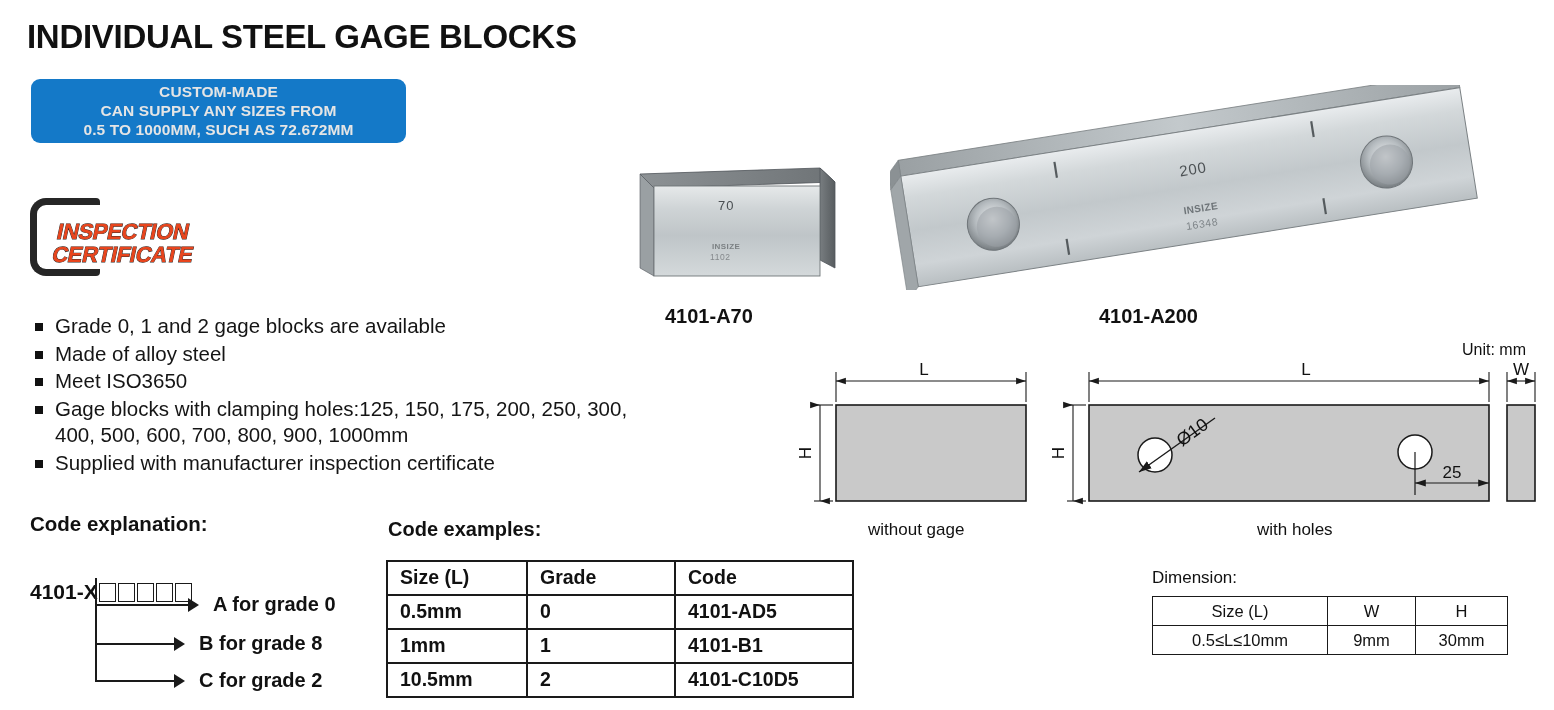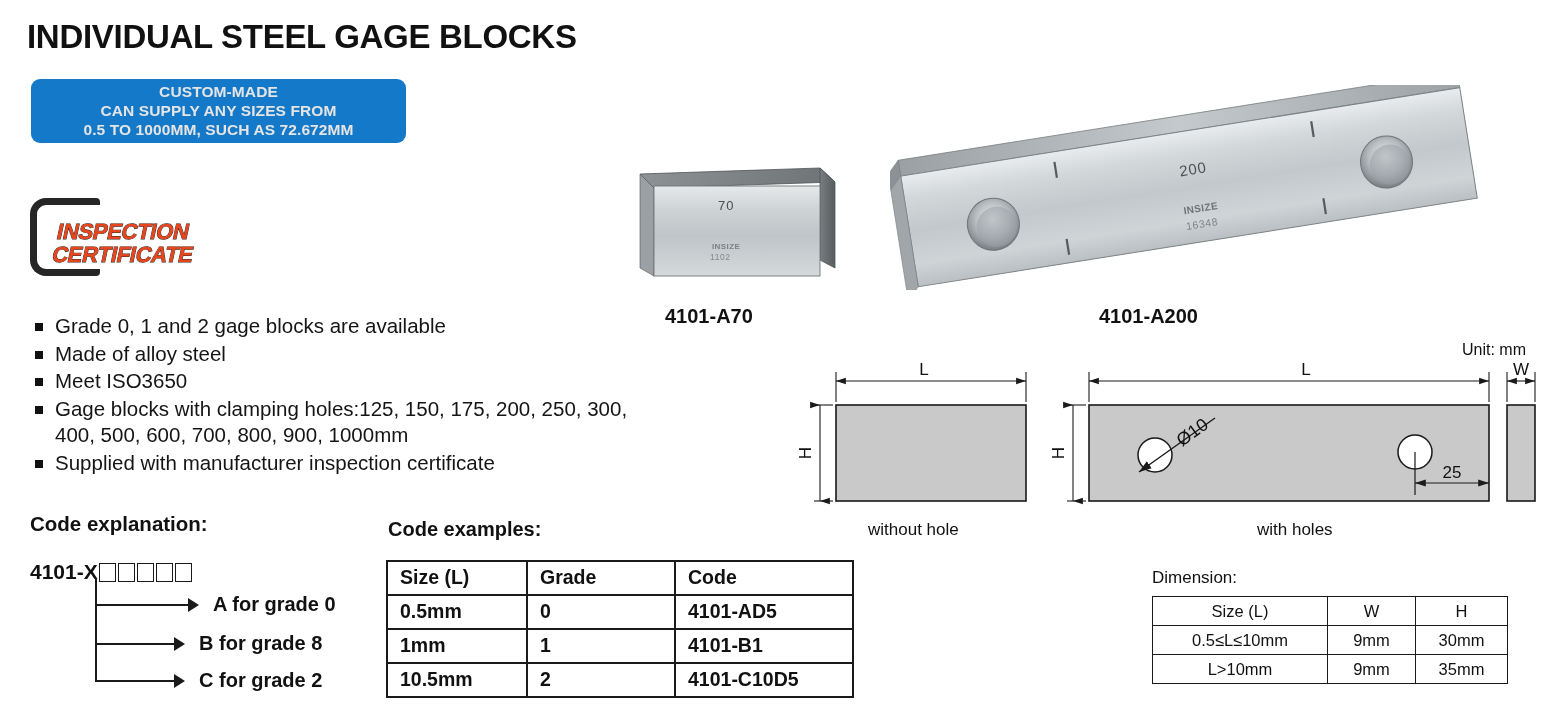--- a/index.html
+++ b/index.html
@@ -106,21 +106,21 @@
     width: 8px; height: 8px;
     background: #111;
   }
 
   
   #code-explanation-heading {
     left: 30px; top: 512px;
     font-size: 20.5px; font-weight: bold;
   }
   #code-pattern {
-    left: 30px; top: 560px;
+    left: 30px; top: 580px;
     display: flex; align-items: center;
     font-size: 21px; font-weight: bold;
   }
   #code-pattern .boxes { display: flex; margin-left: 1px; }
   #code-pattern .boxes span {
     display: block;
     width: 17px; height: 19px;
     border: 1.6px solid #1a1a1a;
     margin-right: 2px;
   }
@@ -441,36 +441,31 @@
 
   <g>
     <rect x="1507" y="405" width="28" height="96" fill="#c9c9c9" stroke="#1a1a1a" stroke-width="1.6"></rect>
     <line x1="1507" y1="402" x2="1507" y2="372" stroke="#1a1a1a" stroke-width="1.1"></line>
     <line x1="1535" y1="402" x2="1535" y2="372" stroke="#1a1a1a" stroke-width="1.1"></line>
     <line x1="1507" y1="381" x2="1535" y2="381" stroke="#1a1a1a" stroke-width="1.1" marker-start="url(#arrL)" marker-end="url(#arrR)"></line>
     <text x="1521" y="375" text-anchor="middle" font-family="'Liberation Sans',sans-serif" font-size="17" fill="#111">W</text>
   </g>
 </svg>
 
-<div class="abs draw-caption" id="caption-without-hole">without hole</div>
+<div class="abs draw-caption" id="caption-without-hole">without gage</div>
 <div class="abs draw-caption" id="caption-with-holes">with holes</div>
 
 <div class="abs" id="dimension-heading">Dimension:</div>
 
 <table class="abs" id="dimension-table">
   <tbody>
     <tr>
       <td class="d0">Size (L)</td>
       <td class="d1">W</td>
       <td class="d2">H</td>
     </tr>
     <tr>
       <td class="d0">0.5≤L≤10mm</td>
       <td class="d1">9mm</td>
       <td class="d2">30mm</td>
     </tr>
-    <tr>
-      <td class="d0">L&gt;10mm</td>
-      <td class="d1">9mm</td>
-      <td class="d2">35mm</td>
-    </tr>
   </tbody>
 </table>
 
 </body></html>

